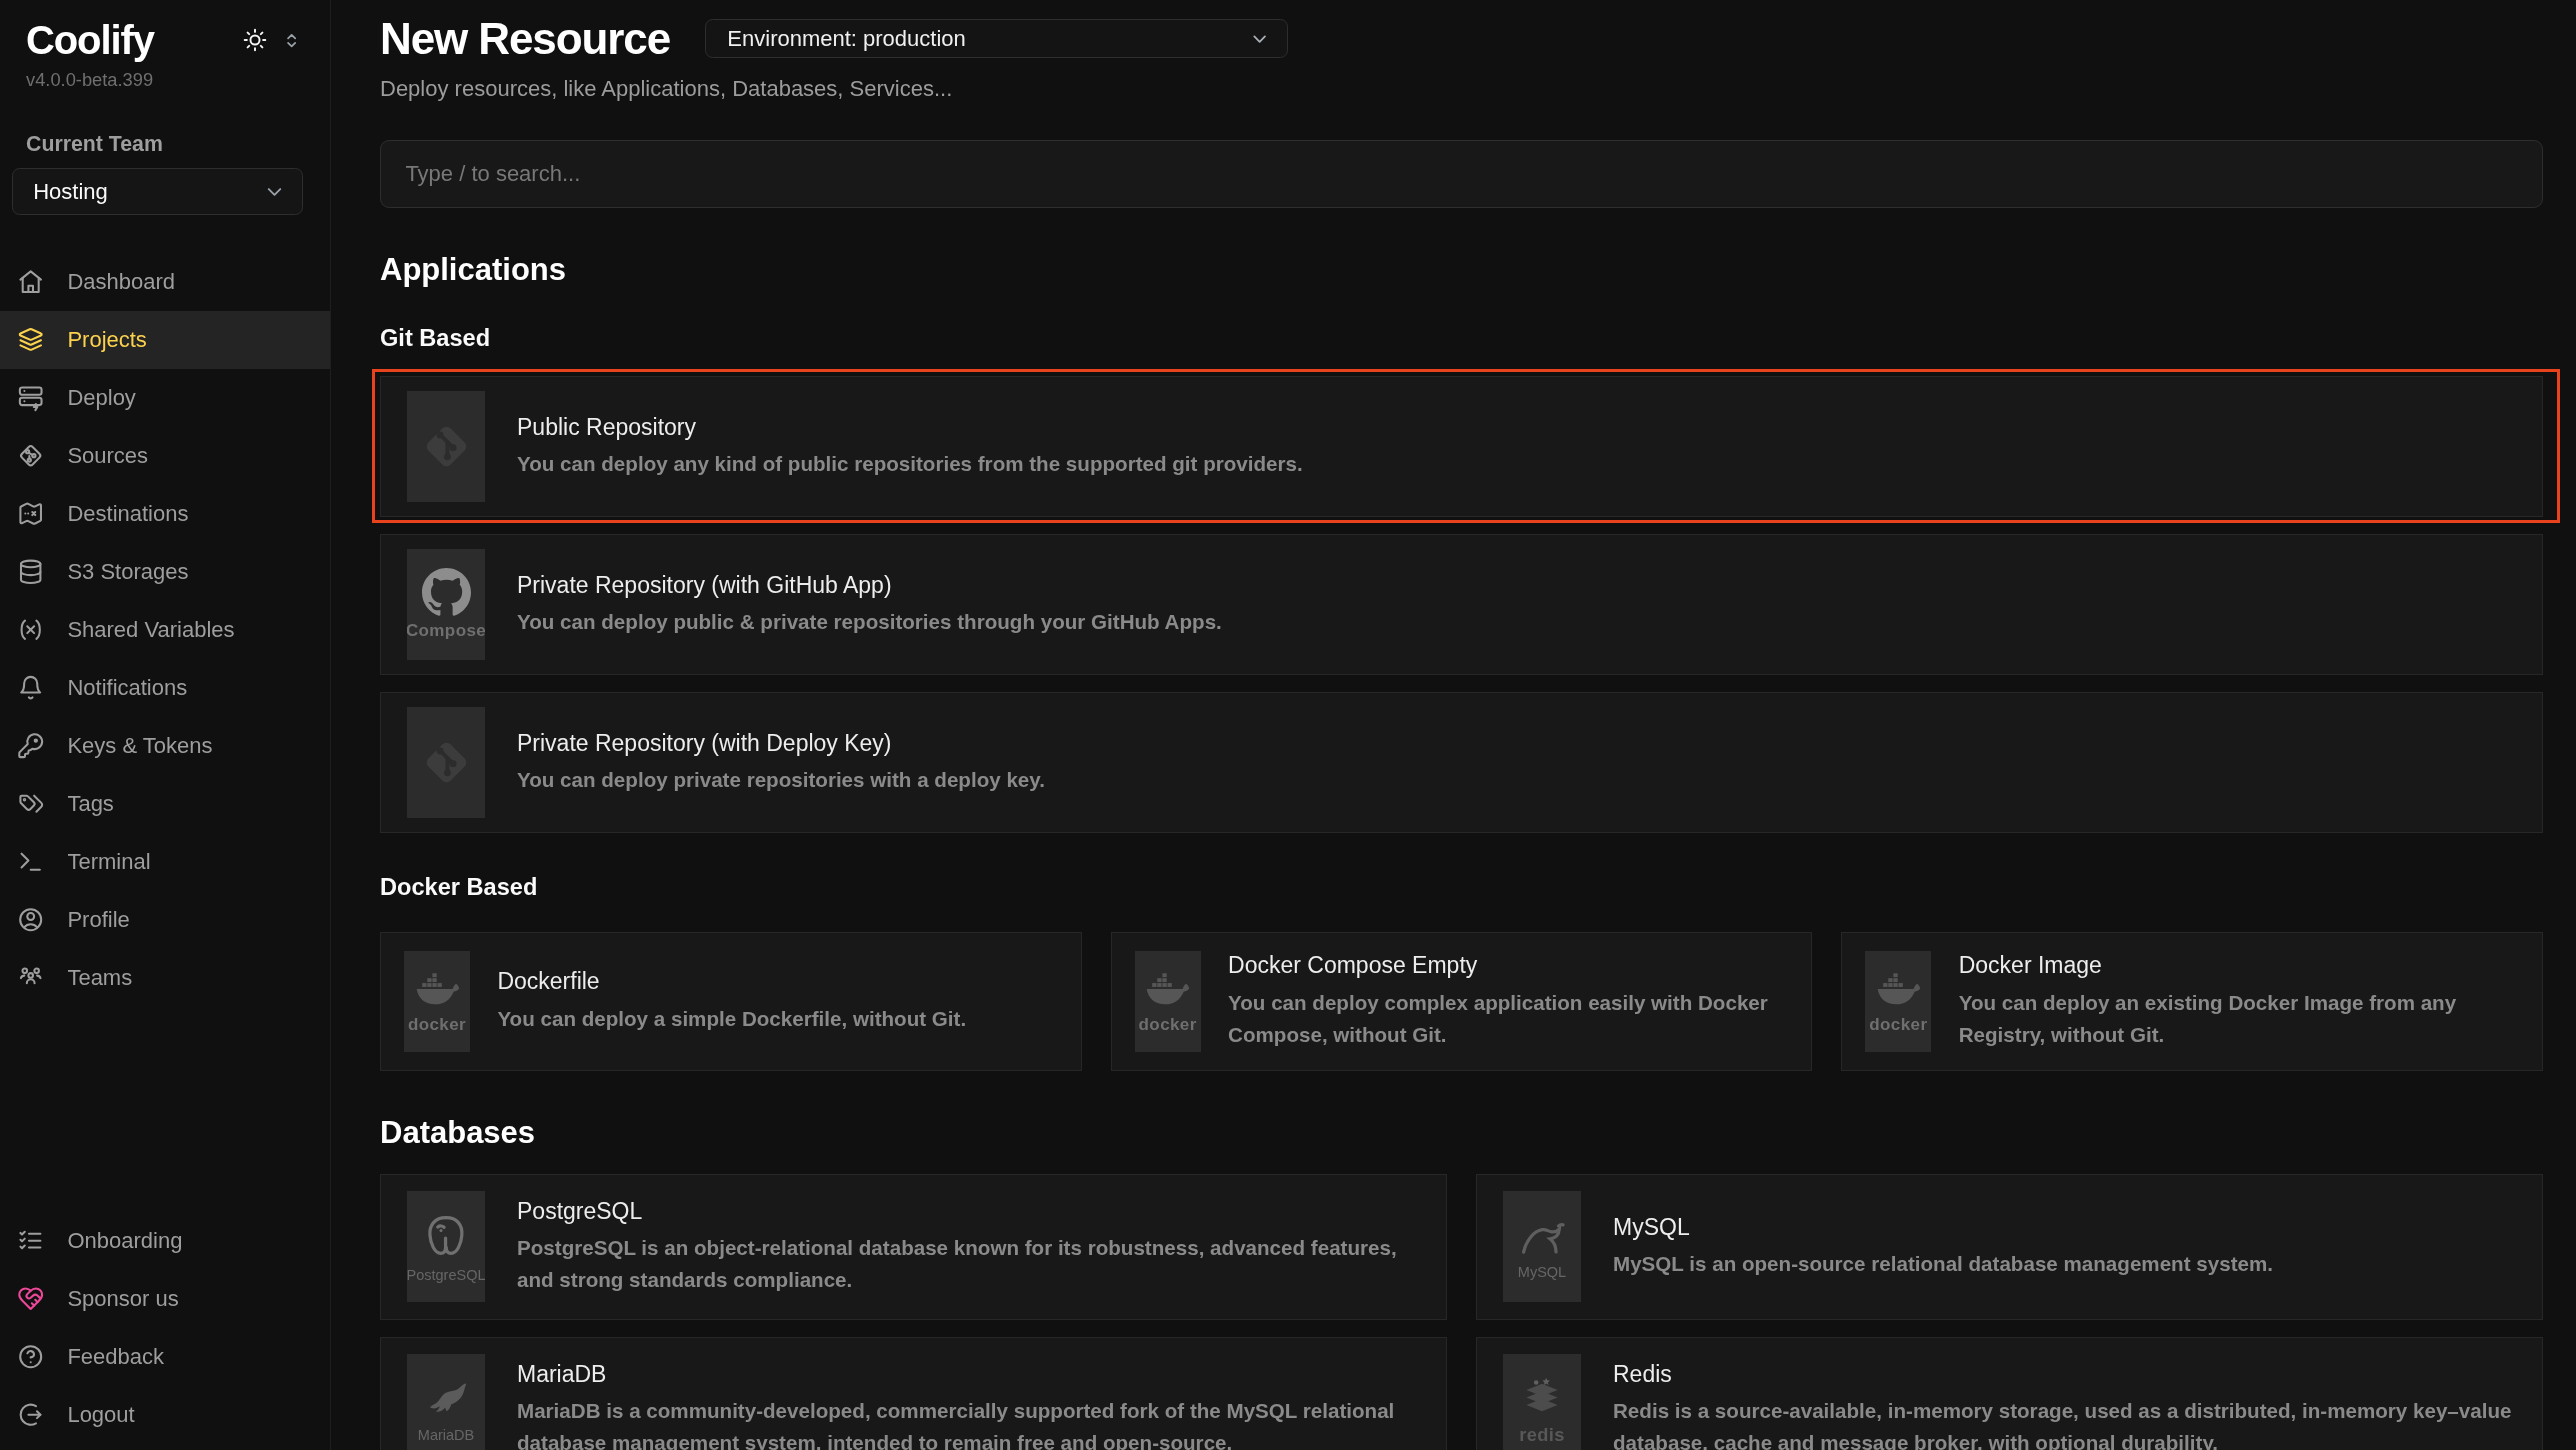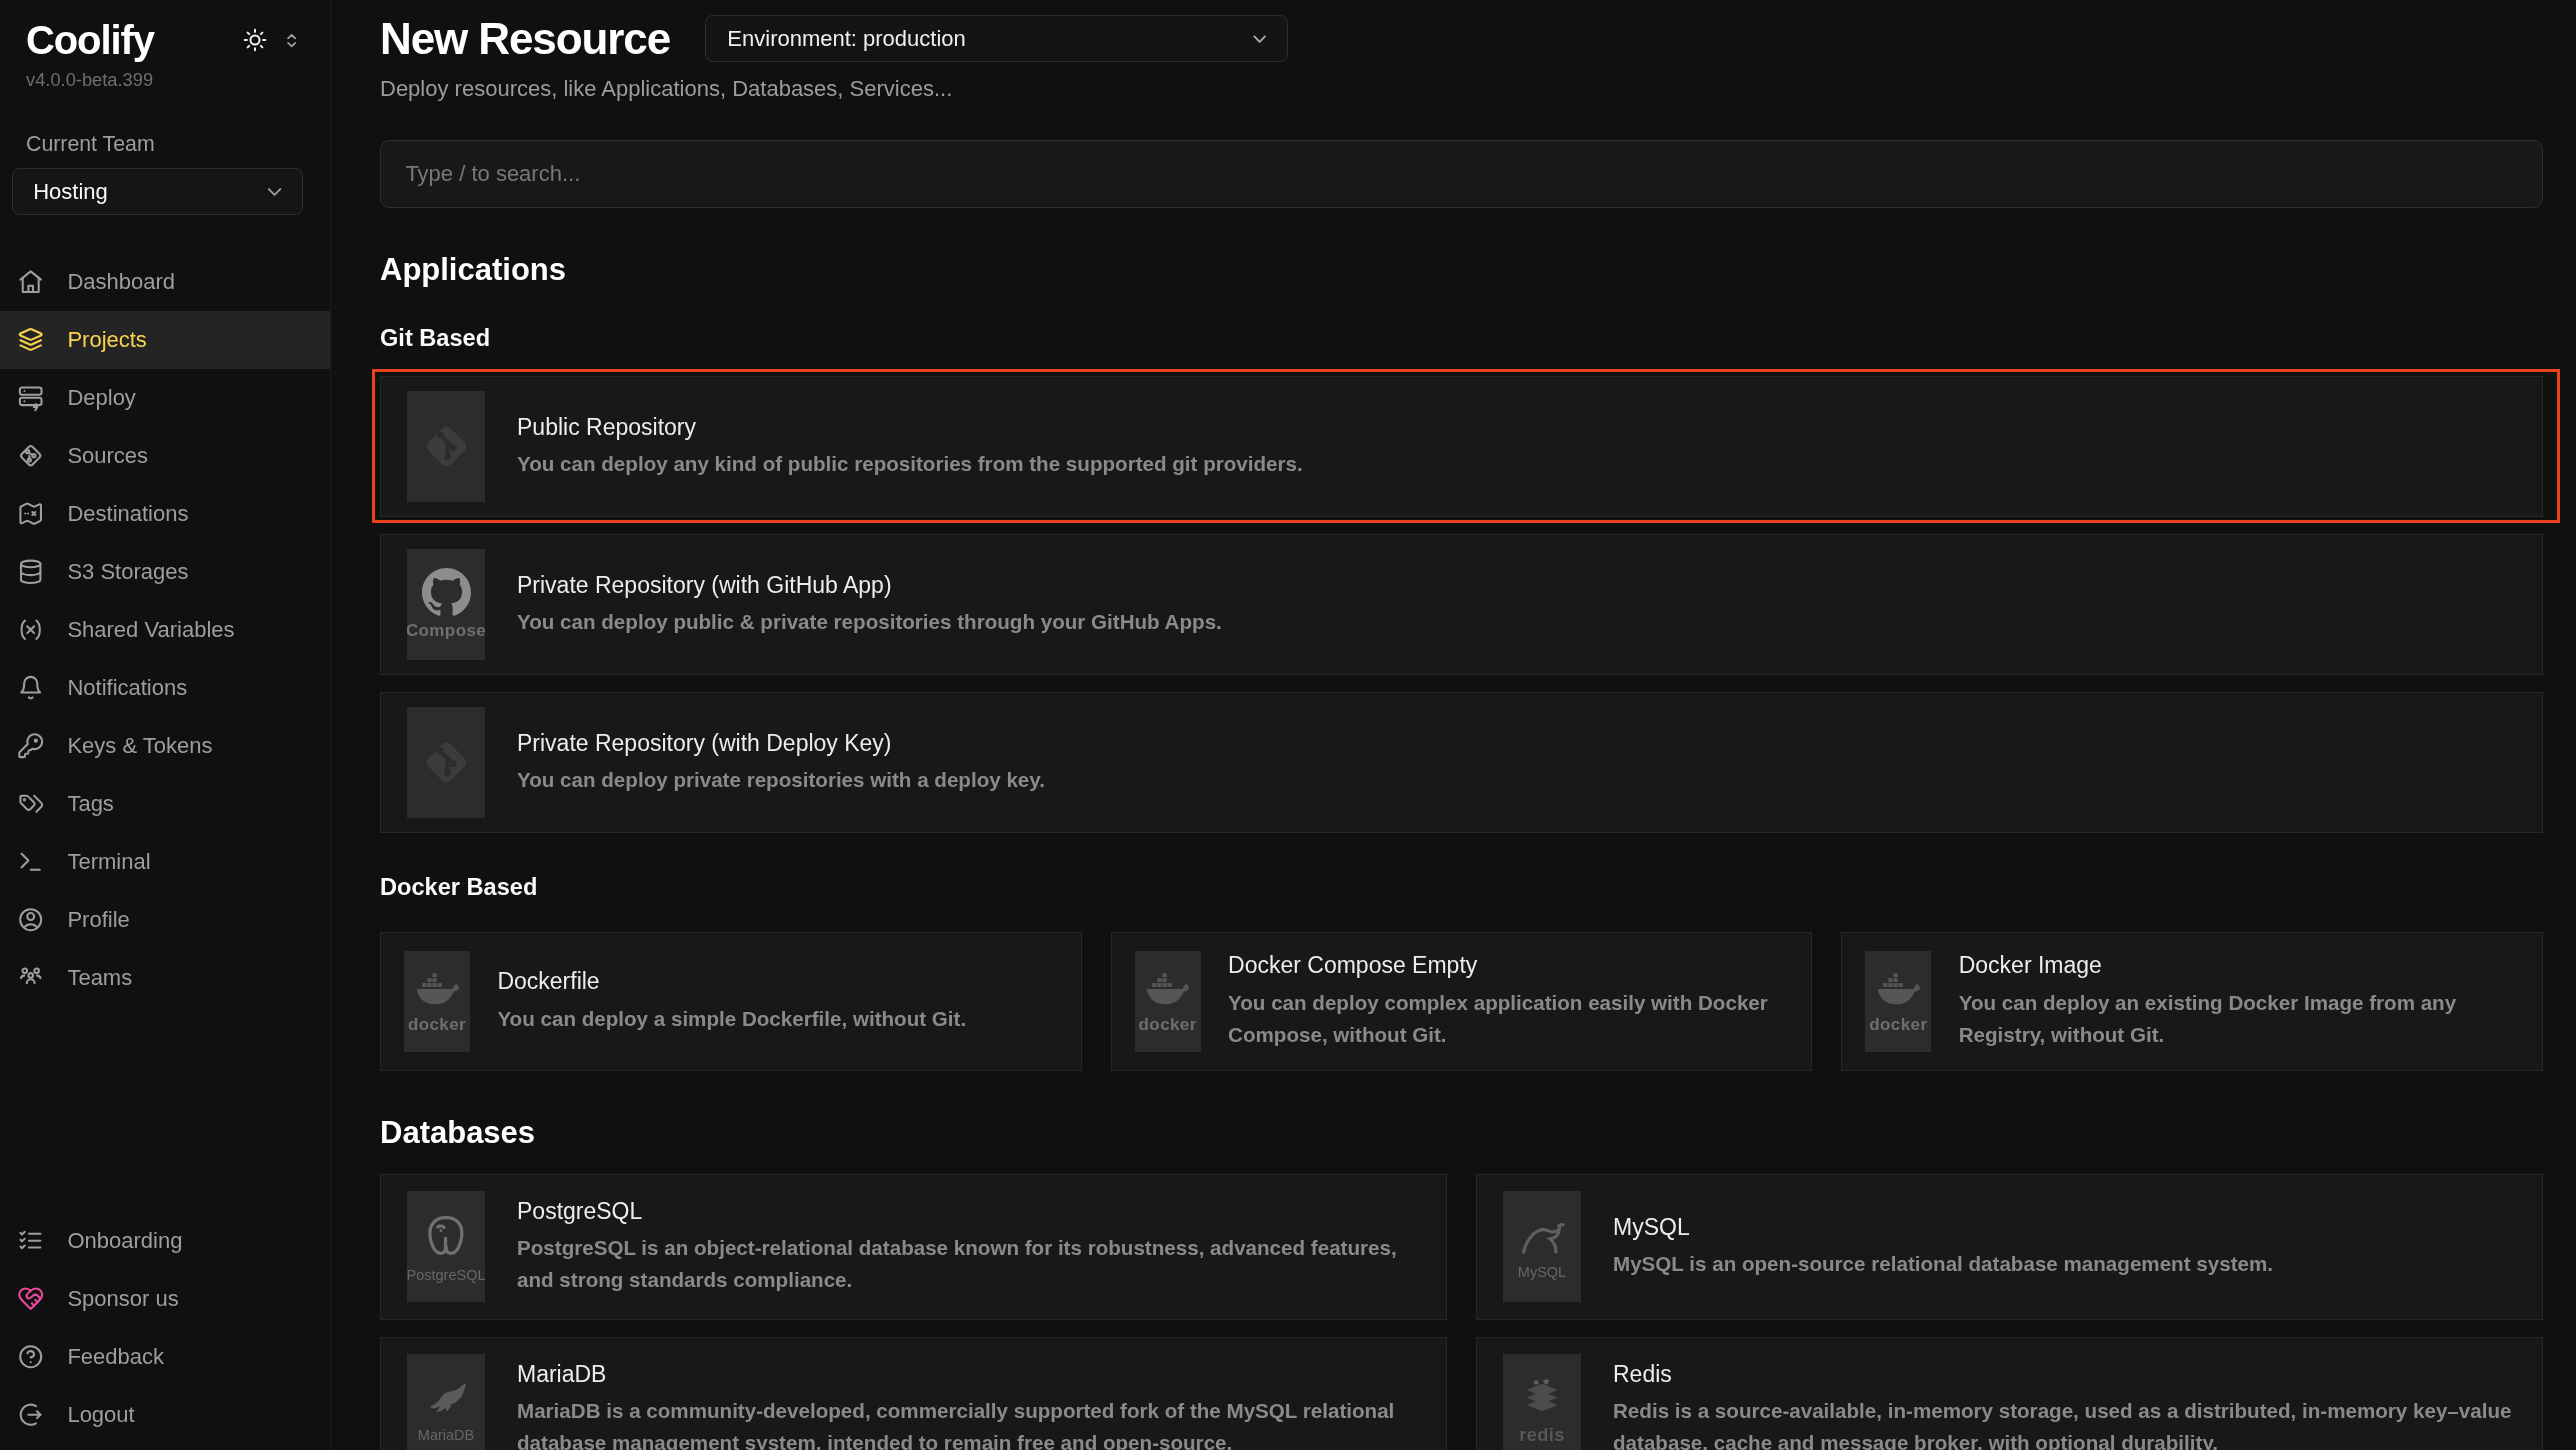--- a/index.html
+++ b/index.html
@@ -12,40 +12,40 @@
   svg { display:block; }
 
   
   .sidebar { width:331px; min-width:331px; height:100%; border-right:1.5px solid #1e1e1e;
              display:flex; flex-direction:column; }
   .brand-row { display:flex; justify-content:space-between; align-items:flex-start;
                margin:18.3px 27.4px 0 26px; }
   .brand { font-size:40px; font-weight:800; letter-spacing:-1.1px; color:#ffffff; }
   .brand-icons { display:flex; align-items:center; gap:13.7px; margin-top:9.1px; }
   .version { font-size:18.3px; color:#6f6f6f; margin:6.1px 0 0 26px; }
-  .team-label { font-size:21.3px; color:#9e9e9e; margin:41px 0 0 26px; }
+  .team-label { font-size:21.3px; color:#9e9e9e; margin:41px 0 0 26px;font-weight:bold; }
 
   .select { background:#151515; border:1.5px solid #2e2e2e; border-radius:7.6px;
             display:flex; align-items:center; justify-content:space-between; cursor:pointer; }
   .team-select { height:47px; margin:10.7px 27.4px 0 12.2px; padding:0 15.2px 0 20px; font-size:22px; color:#fafafa; }
 
   .menu { margin-top:38px; display:flex; flex-direction:column; }
   .nav-item { height:58px; display:flex; align-items:center; padding-left:17px; gap:23px;
               font-size:22px; color:#9e9e9e; cursor:pointer; white-space:nowrap; }
   .nav-item svg { flex:none; }
   .nav-item.active { background:#242424; color:#fbd24e; }
   .nav-item .pink { color:#ec4899; }
   .sidebar-spacer { flex:1; }
   .menu-bottom { margin-bottom:6.1px; }
 
   
   .main { flex:1; padding:0 33px 0 49px; }
   .page-header { display:flex; align-items:center; margin-top:13.7px; gap:35px; }
   .page-title { font-size:44px; font-weight:800; letter-spacing:-1.1px; color:#ffffff; }
-  .env-select { width:583px; height:47px; padding:0 17px 0 21.3px; font-size:22px; background:#141414; color:#f0f0f0; }
+  .env-select { width:583px; height:39px; padding:0 17px 0 21.3px; font-size:22px; background:#141414; color:#f0f0f0; }
   .subtitle { margin-top:12.2px; font-size:22px; color:#9c9c9c; }
   .search-input { margin-top:38px; width:100%; height:68px; background:#181818;
                   border:1.5px solid #2e2e2e; border-radius:9.1px; padding:0 24.4px;
                   font-size:22px; color:#e5e5e5; outline:none;
                   font-family:"Liberation Sans","DejaVu Sans",sans-serif; }
   .search-input::placeholder { color:#787878; }
 
   h2.section { margin-top:44px; font-size:31px; font-weight:800; color:#ffffff; }
   h3.subsection { font-size:23.6px; font-weight:700; color:#fafafa; }
   .mt-git { margin-top:37px; }

